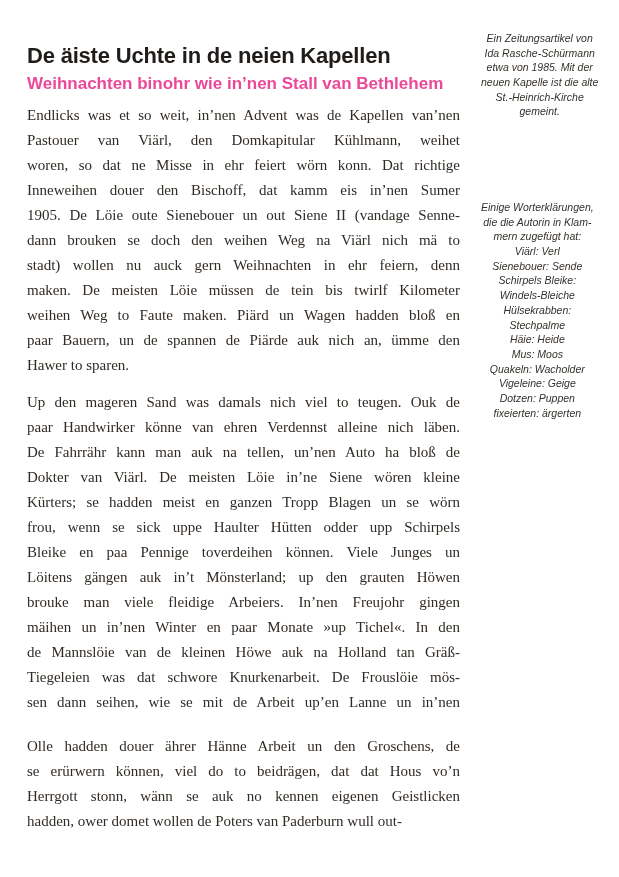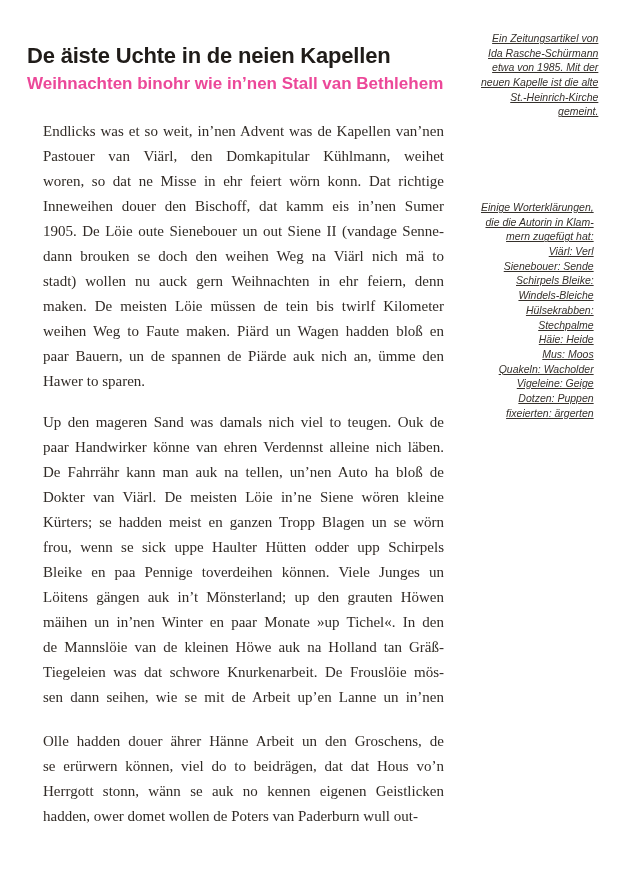--- a/index.html
+++ b/index.html
@@ -33,21 +33,21 @@
     color: #ec4899;
   }
   .bodycol {
     position: absolute;
     left: 27px;
     top: 103px;
     width: 433px;
     color: #312b26;
     font-size: 15px;
   }
-  .para { margin: 16px; }
+  .para { margin: 0; }
   .para-1 { margin-bottom: 12px; }
   .para-2 { margin-bottom: 19px; }
   .bl {
     height: 25px;
     line-height: 25px;
     text-align: justify;
     text-align-last: justify;
     overflow: hidden;
     white-space: normal;
   }
@@ -64,22 +64,21 @@
     font-size: 10.5px;
     color: #35302b;
   }
   .note { position: absolute; left: 0; }
   .note-source { top: 31px; }
   .note-glossary { top: 200px; }
   .nl {
     height: 14.7px;
     line-height: 14.7px;
     white-space: nowrap;
-    text-align: right;
-    text-decoration: underline;
+    text-align: center;
   }
 </style>
 </head>
 <body>
 
 <div class="page">
 
   <h1 class="title">De äiste Uchte in de neien Kapellen</h1>
 
   <h2 class="subtitle">Weihnachten binohr wie in’nen Stall van Bethlehem</h2>
@@ -100,20 +99,21 @@
       </div>
     <div class="para para-2">
         <div class="bl">Up den mageren Sand was damals nich viel to teugen. Ouk de</div>
         <div class="bl">paar Handwirker könne van ehren Verdennst alleine nich läben.</div>
         <div class="bl">De Fahrrähr kann man auk na tellen, un’nen Auto ha bloß de</div>
         <div class="bl">Dokter van Viärl. De meisten Löie in’ne Siene wören kleine</div>
         <div class="bl">Kürters; se hadden meist en ganzen Tropp Blagen un se wörn</div>
         <div class="bl">frou, wenn se sick uppe Haulter Hütten odder upp Schirpels</div>
         <div class="bl">Bleike en paa Pennige toverdeihen können. Viele Junges un</div>
         <div class="bl">Löitens gängen auk in’t Mönsterland; up den grauten Höwen</div>
+        <div class="bl">brouke man viele fleidige Arbeiers. In’nen Freujohr gingen</div>
         <div class="bl">mäihen un in’nen Winter en paar Monate »up Tichel«. In den</div>
         <div class="bl">de Mannslöie van de kleinen Höwe auk na Holland tan Gräß-</div>
         <div class="bl">Tiegeleien was dat schwore Knurkenarbeit. De Frouslöie mös-</div>
         <div class="bl">sen dann seihen, wie se mit de Arbeit up’en Lanne un in’nen</div>
       </div>
     <div class="para para-3">
         <div class="bl">Olle hadden douer ährer Hänne Arbeit un den Groschens, de</div>
         <div class="bl">se erürwern können, viel do to beidrägen, dat dat Hous vo’n</div>
         <div class="bl">Herrgott stonn, wänn se auk no kennen eigenen Geistlicken</div>
         <div class="bl last">hadden, ower domet wollen de Poters van Paderburn wull out-</div>

